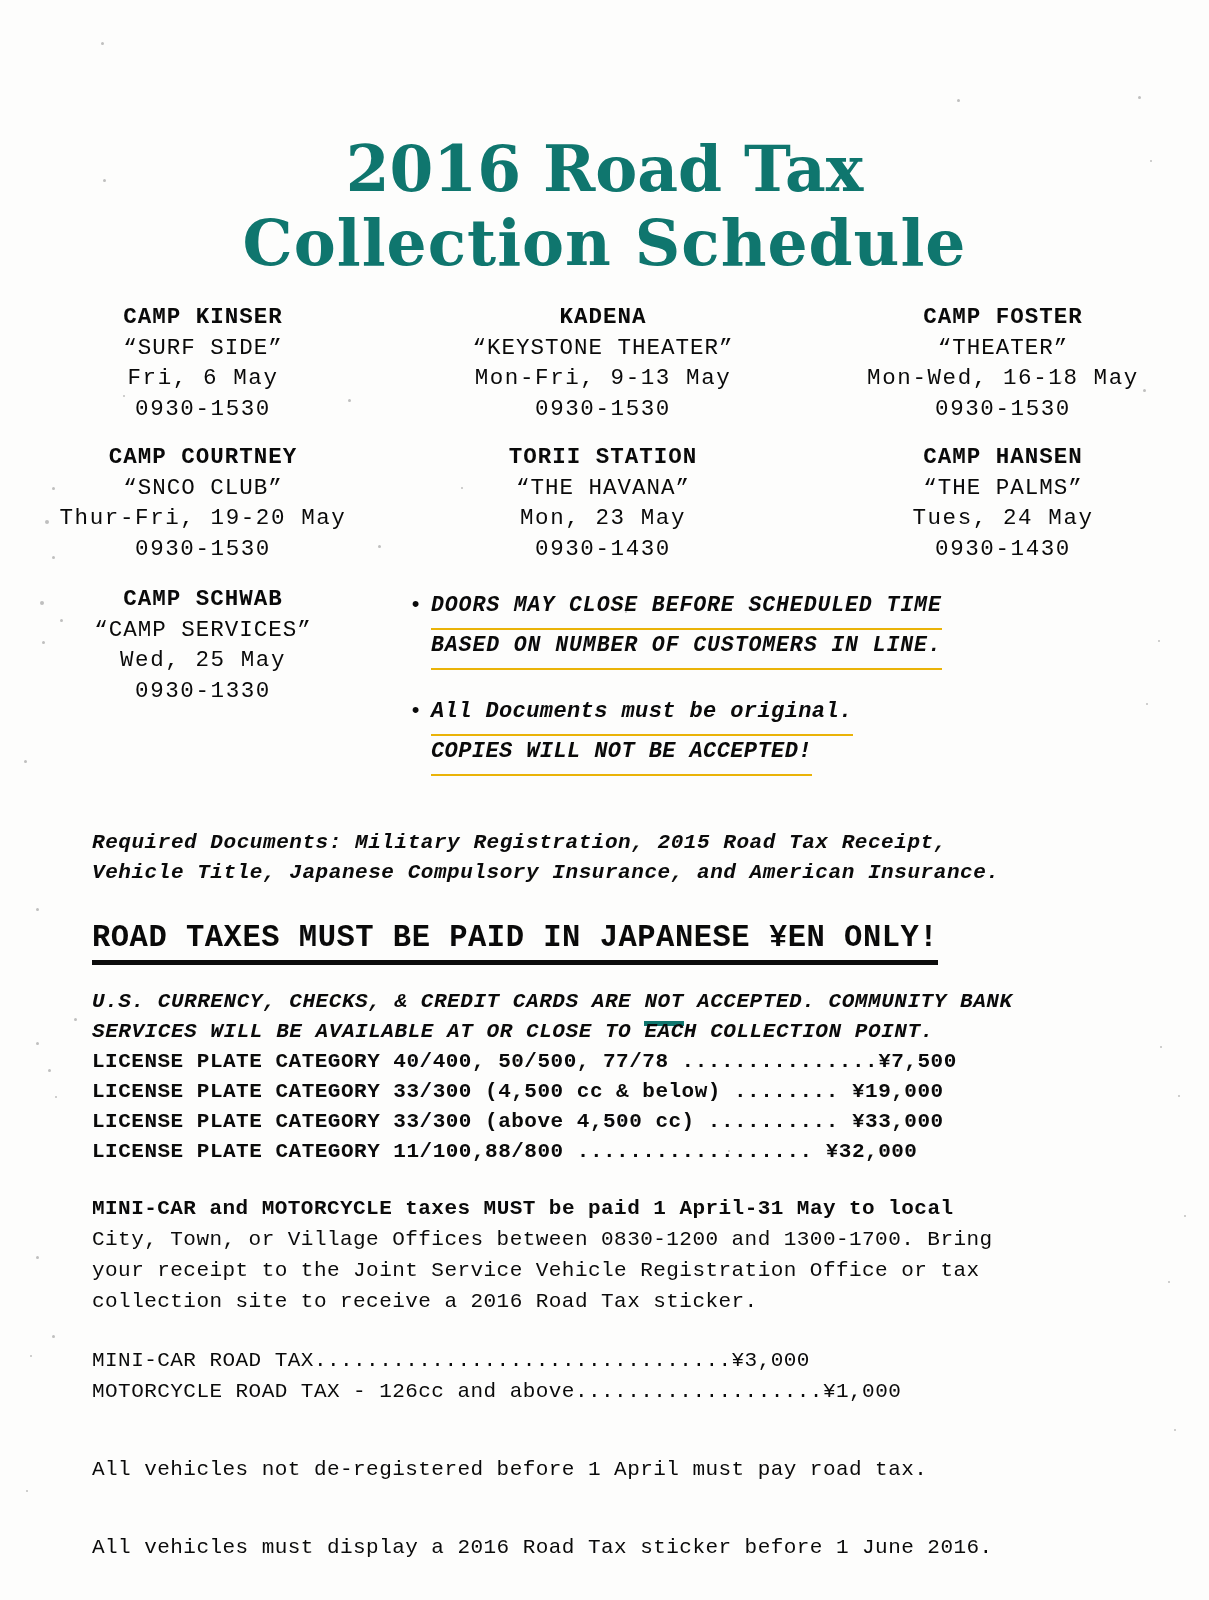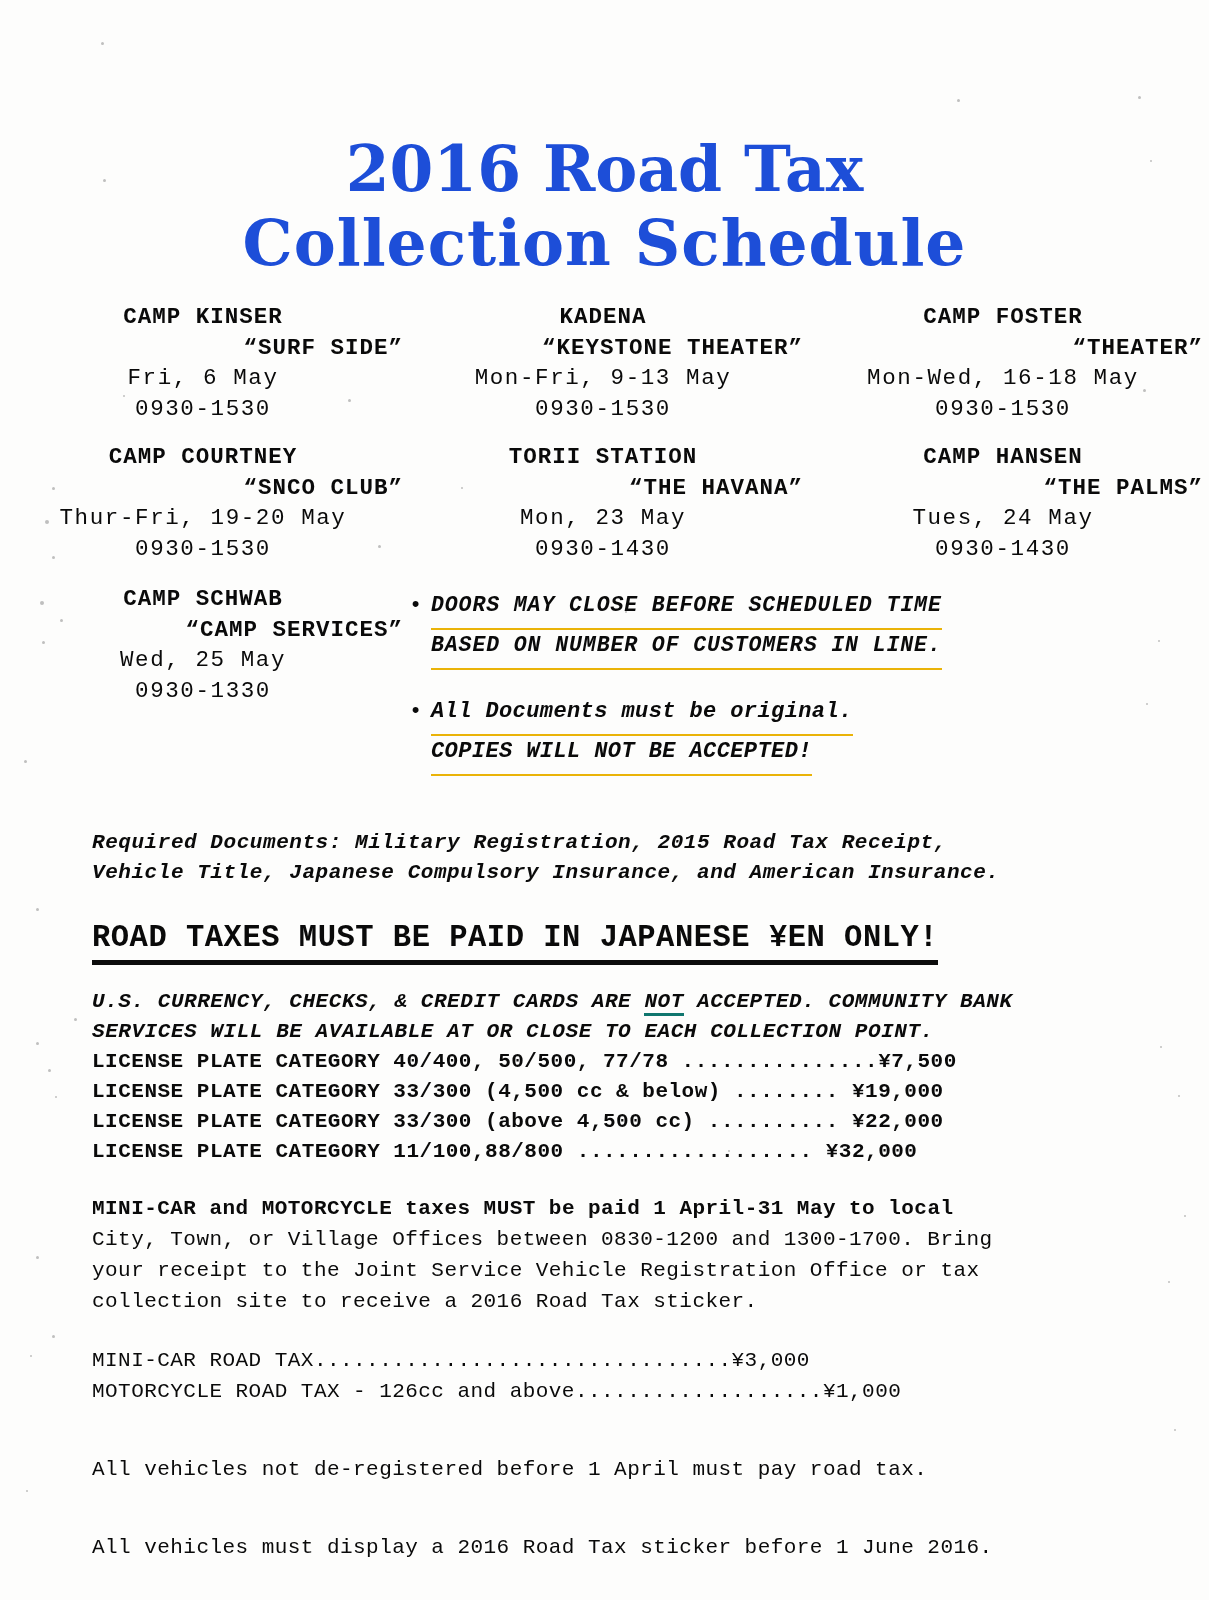--- a/index.html
+++ b/index.html
@@ -40,40 +40,40 @@
   .title-block {
     text-align: center;
     padding-top: 132px;
   }
   .title-line {
     font-family: "DejaVu Serif", "Liberation Serif", serif;
     font-weight: bold;
     font-size: 63px;
     line-height: 74px;
     letter-spacing: 0px;
-    color: #1d4ed8;
+    color: #0f766e;
   }
   .title-line.l2 { letter-spacing: 1px; }
 
   
   .loc-grid {
     display: grid;
     grid-template-columns: 400px 400px 400px;
     margin-top: 22px;
     padding-left: 3px;
   }
   .loc {
     text-align: center;
     font-size: 22.5px;
     line-height: 30.5px;
     letter-spacing: 1.0px;
     font-weight: bold;
   }
   .loc .camp   { font-weight: bold; }
-  .loc .venue  { font-weight: bold; text-align: right; }
+  .loc .venue  { font-weight: normal; }
   .loc .date   { font-weight: normal; letter-spacing: 1.6px; }
   .loc .time   { font-weight: normal; letter-spacing: 1.6px; }
   .loc-grid.row2 { margin-top: 18px; }
 
   
   .row3 {
     display: flex;
     margin-top: 20px;
     padding-left: 3px;
   }
@@ -133,21 +133,21 @@
     display: inline-block;
     border-bottom: 5px solid #0c0c0c;
     padding-bottom: 2px;
     white-space: pre;
     text-align: center;
   }
 
   .para-block { margin-top: 26px; }
   .para-block.tight { margin-top: 22px; }
 
-  .u-inline { border-bottom: 3px solid #0f766e; padding-bottom: 0px; }
+  .u-inline { border-bottom: 5px solid #0f766e; padding-bottom: 8px; }
 
   .fee-list { }
   .fee-row {
     font-size: 21px;
     line-height: 30px;
     letter-spacing: 0.5px;
     white-space: pre;
     font-weight: bold;
   }
 
@@ -309,21 +309,21 @@
     <div class="headline">ROAD TAXES MUST BE PAID IN JAPANESE ¥EN ONLY!</div>
 
     <div class="para-block tight">
       <div class="para"><span>U.S. CURRENCY, CHECKS, &amp; CREDIT CARDS ARE </span><span class="u-inline">NOT</span><span> ACCEPTED. COMMUNITY BANK</span></div>
       <div class="para">SERVICES WILL BE AVAILABLE AT OR CLOSE TO EACH COLLECTION POINT.</div>
     </div>
 
     <div class="fee-list">
       <div class="fee-row"><span>LICENSE PLATE CATEGORY 40/400, 50/500, 77/78</span><span> ...............</span><span>¥7,500</span></div>
       <div class="fee-row"><span>LICENSE PLATE CATEGORY 33/300 (4,500 cc &amp; below)</span><span> ........ </span><span>¥19,000</span></div>
-      <div class="fee-row"><span>LICENSE PLATE CATEGORY 33/300 (above 4,500 cc)</span><span> .......... </span><span>¥22,000</span></div>
+      <div class="fee-row"><span>LICENSE PLATE CATEGORY 33/300 (above 4,500 cc)</span><span> .......... </span><span>¥33,000</span></div>
       <div class="fee-row"><span>LICENSE PLATE CATEGORY 11/100,88/800</span><span> .................. </span><span>¥32,000</span></div>
     </div>
 
     <div class="mini-para">
       <div class="l"><b class="hb">MINI-CAR</b><span class="thin"> and </span><b class="hb">MOTORCYCLE</b><span class="thin"> taxes </span><b class="hb">MUST</b><span class="thin"> be paid </span><b class="hb">1 April-31 May</b><span class="thin"> to local</span></div>
       <div class="l thin">City, Town, or Village Offices between 0830-1200 and 1300-1700. Bring</div>
       <div class="l thin">your receipt to the Joint Service Vehicle Registration Office or tax</div>
       <div class="l thin">collection site to receive a 2016 Road Tax sticker.</div>
     </div>
 

